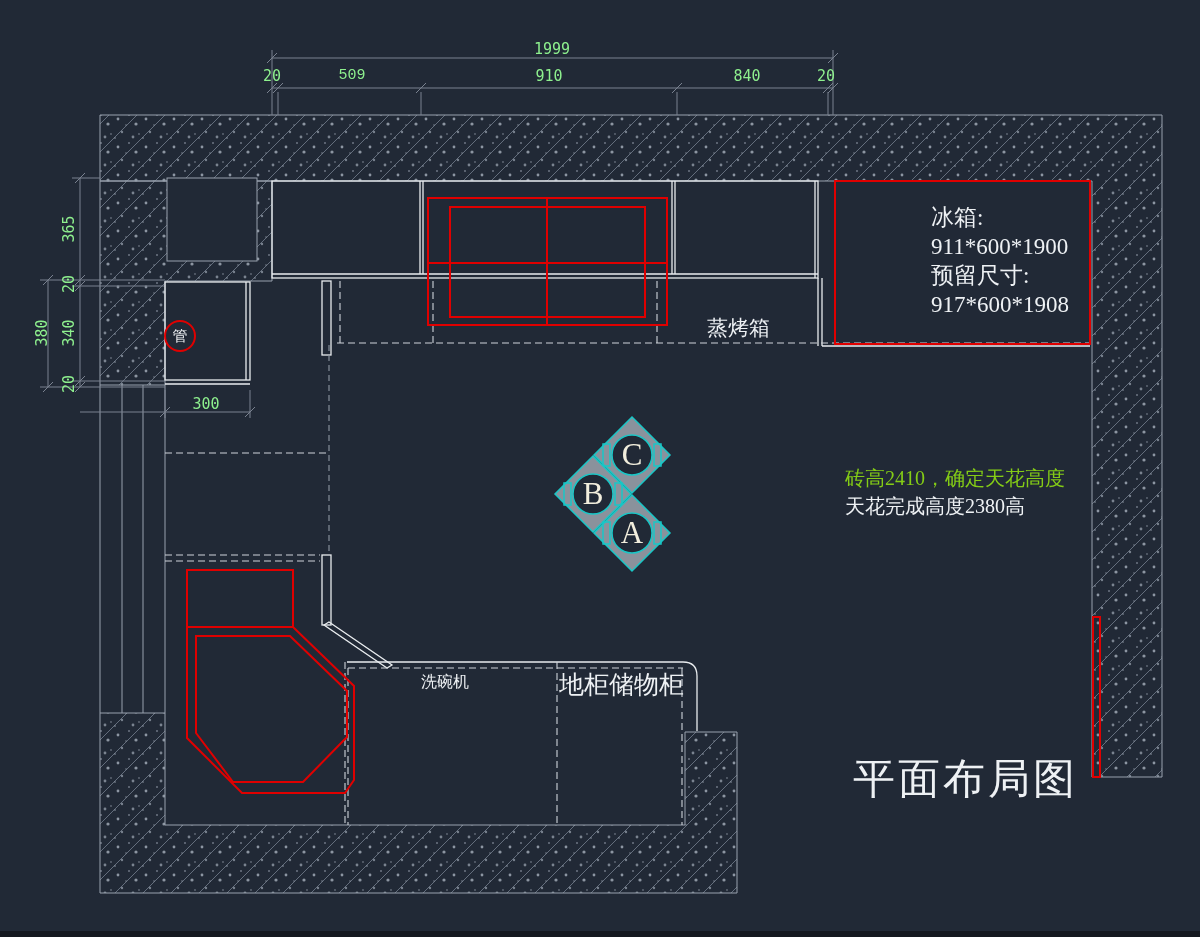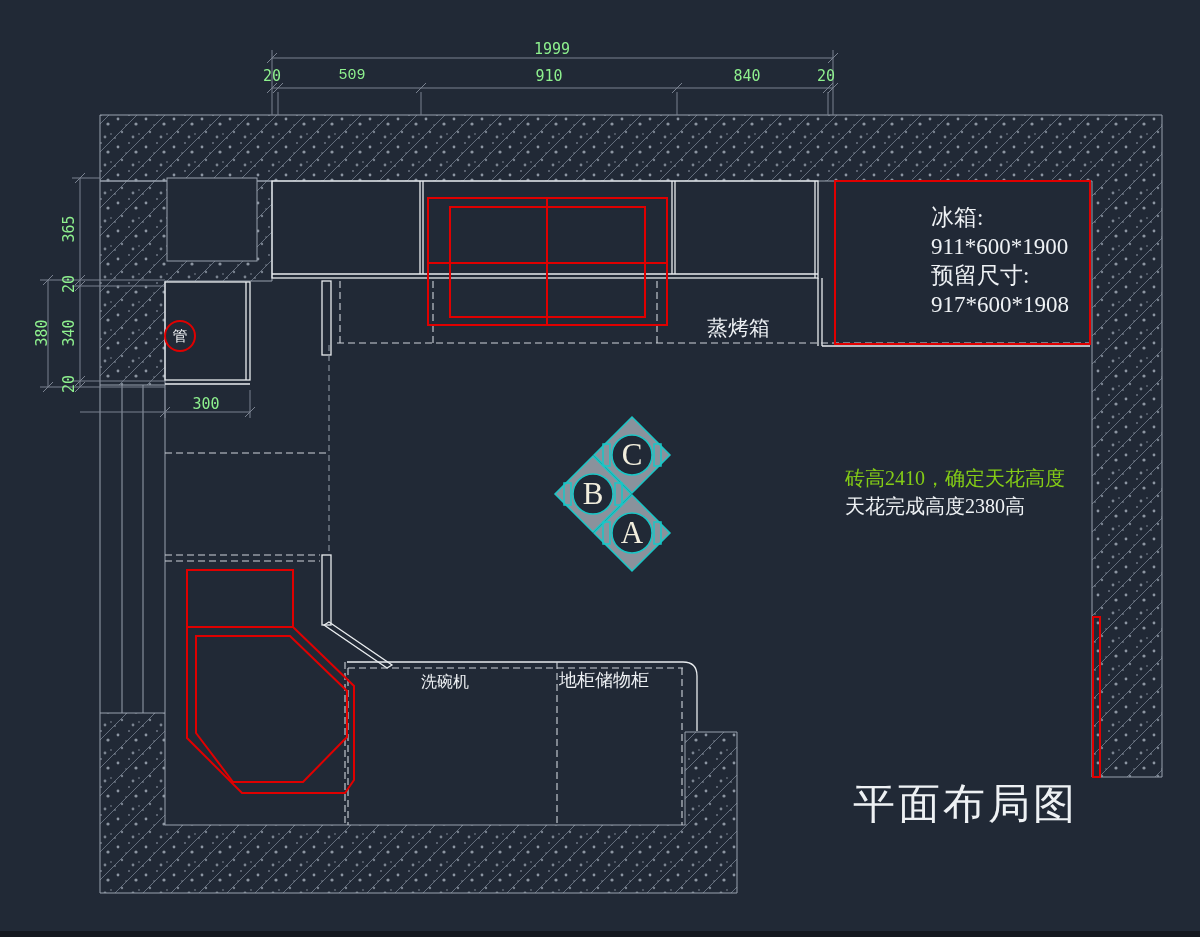--- a/index.html
+++ b/index.html
@@ -133,21 +133,21 @@
     <div>911*600*1900</div>
     <div>预留尺寸:</div>
     <div>917*600*1908</div>
   </div>
 
   <div class="t cn" style="left:707px;top:316px;font-size:21px;">蒸烤箱</div>
   <div class="t cn" style="left:166px;top:327px;width:28px;text-align:center;font-size:15px;">管</div>
   <div class="t mag" style="left:845px;top:466px;font-size:20px;">砖高2410，确定天花高度</div>
   <div class="t cn" style="left:845px;top:494px;font-size:20px;">天花完成高度2380高</div>
   <div class="t cn" style="left:397px;top:672px;font-size:16px;margin-left:24px;">洗碗机</div>
-  <div class="t cn" style="left:559px;top:670px;font-size:18px;text-align:center;">地柜储物柜</div>
+  <div class="t cn" style="left:559px;top:670px;font-size:25px;text-align:center;">地柜储物柜</div>
 
   <div class="t marker-letter" style="left:612px;top:437px;">C</div>
   <div class="t marker-letter" style="left:573px;top:476px;">B</div>
   <div class="t marker-letter" style="left:612px;top:515px;">A</div>
 
-  <div class="t cn" style="left:853px;top:779px;font-size:42px;letter-spacing:3px;">平面布局图</div>
+  <div class="t cn" style="left:853px;top:754px;font-size:42px;letter-spacing:3px;">平面布局图</div>
 
 </div>
 
 </body></html>

